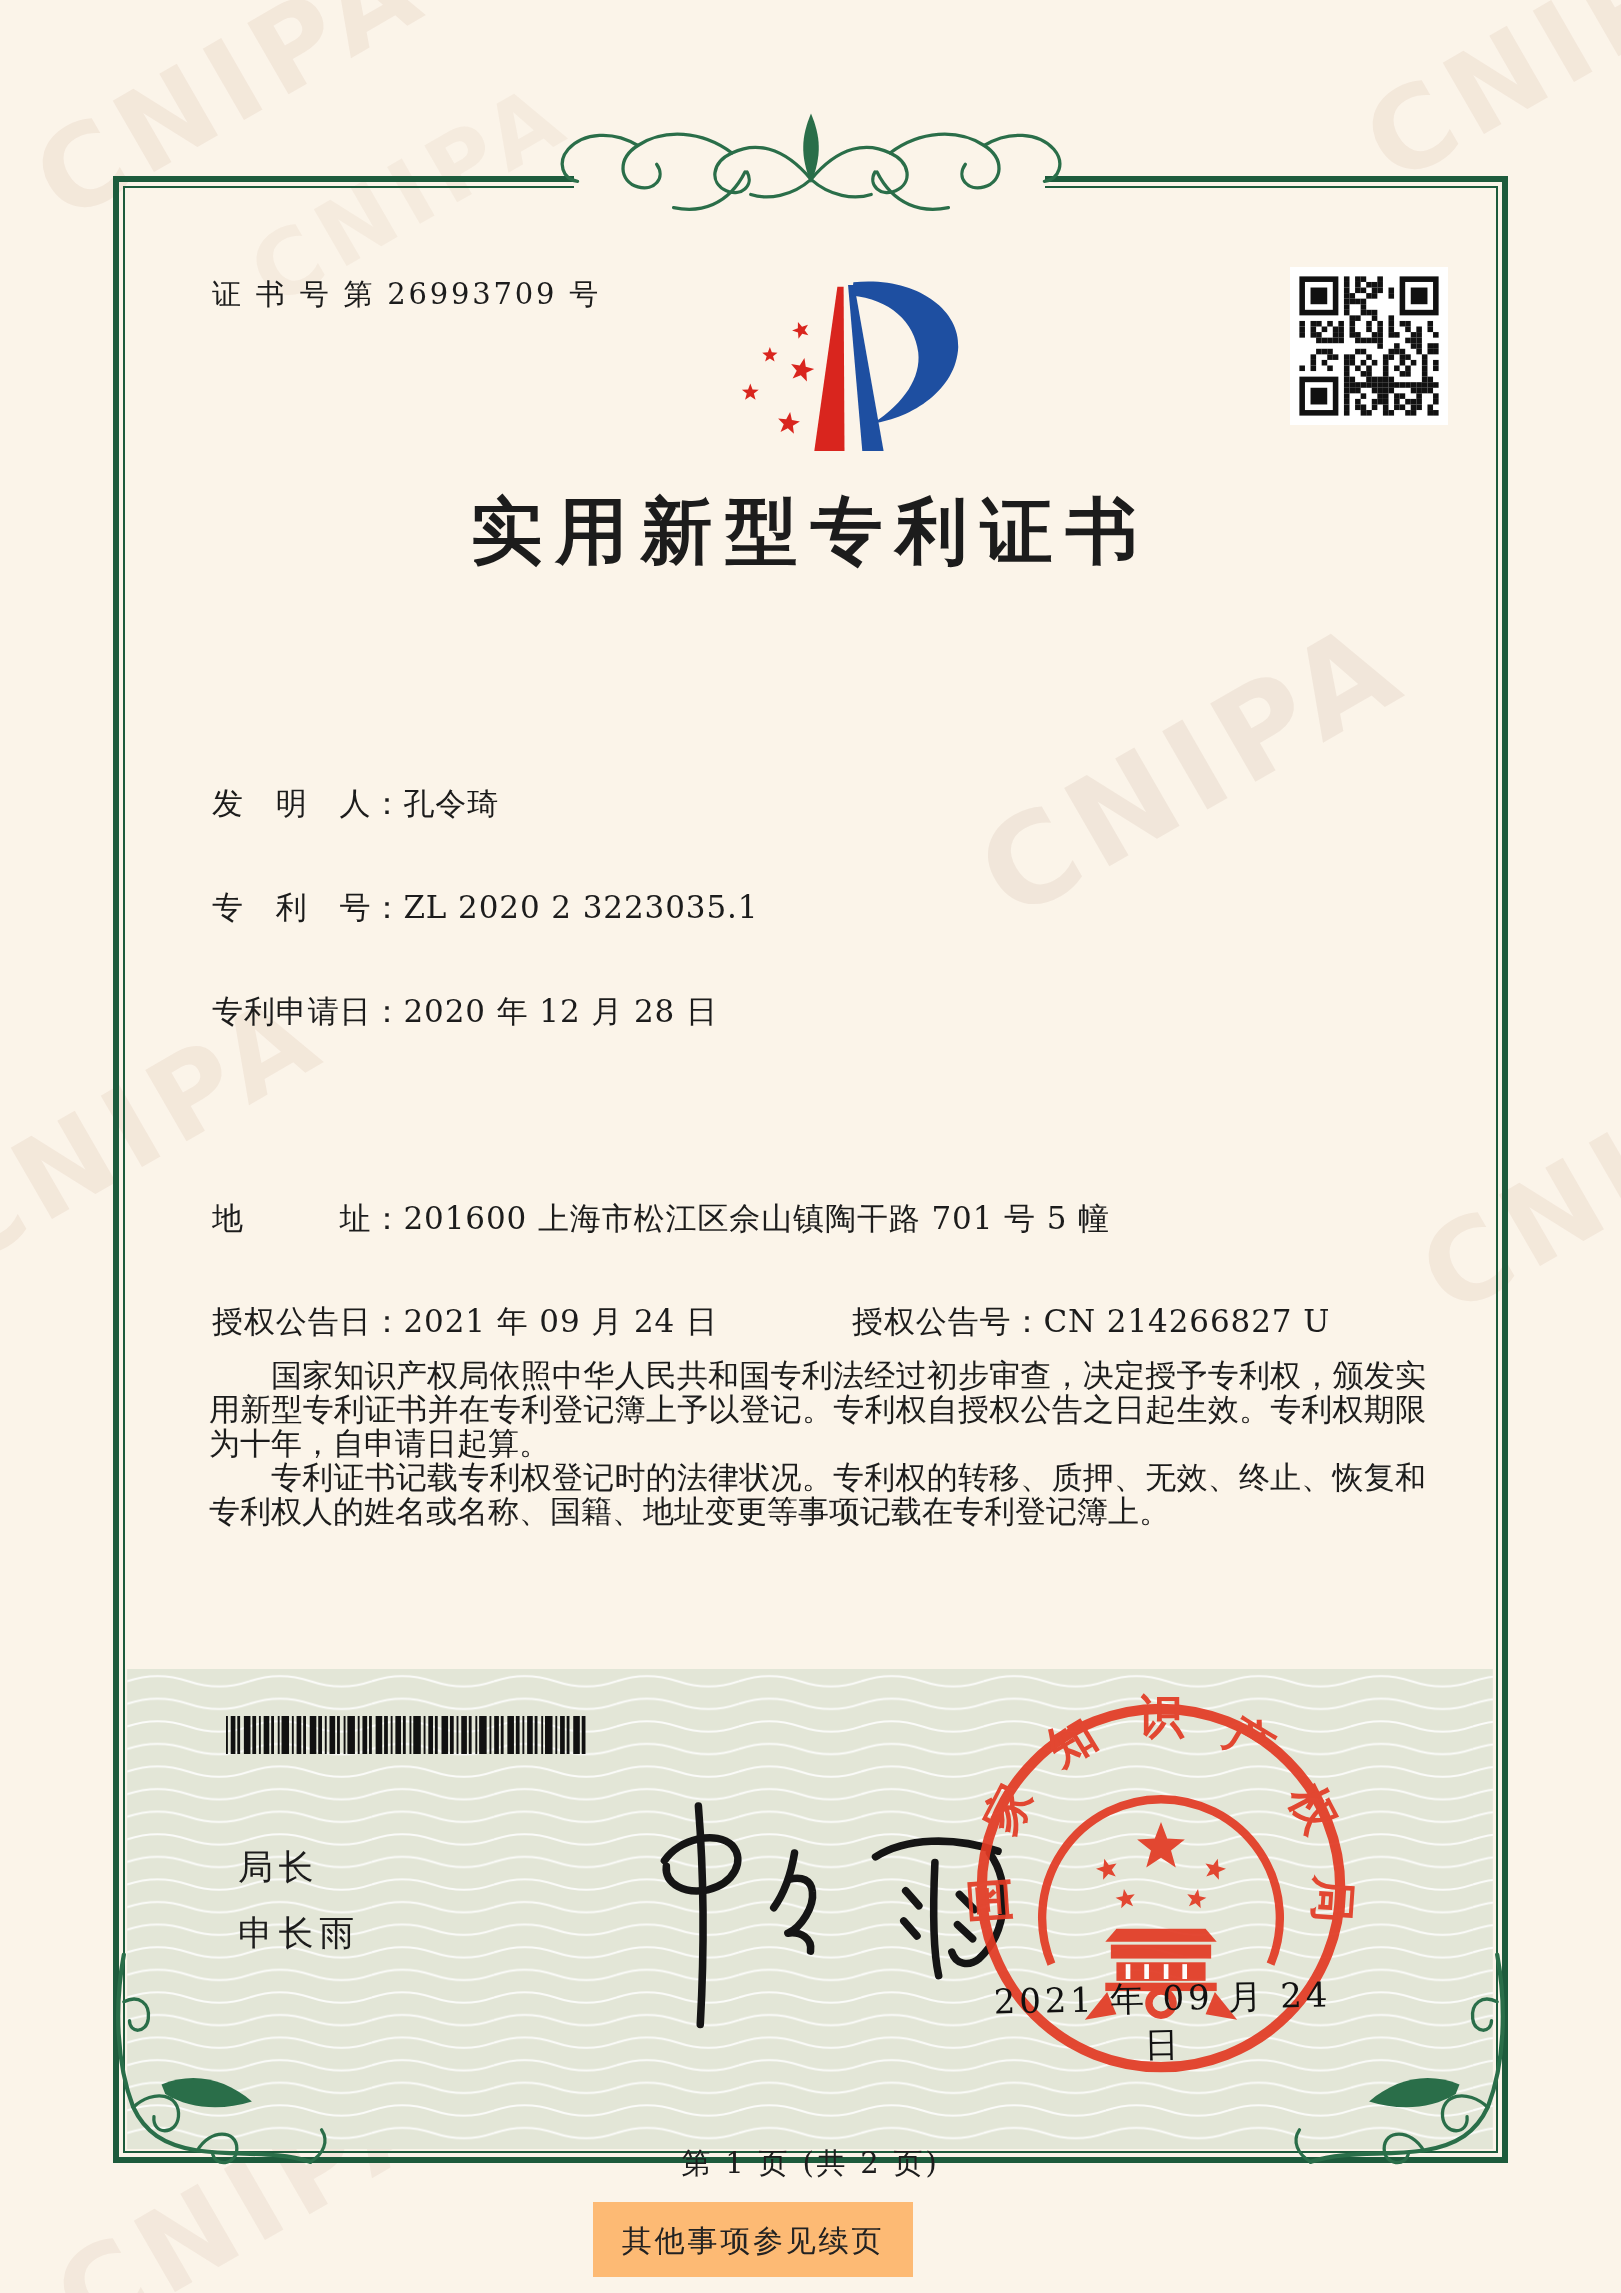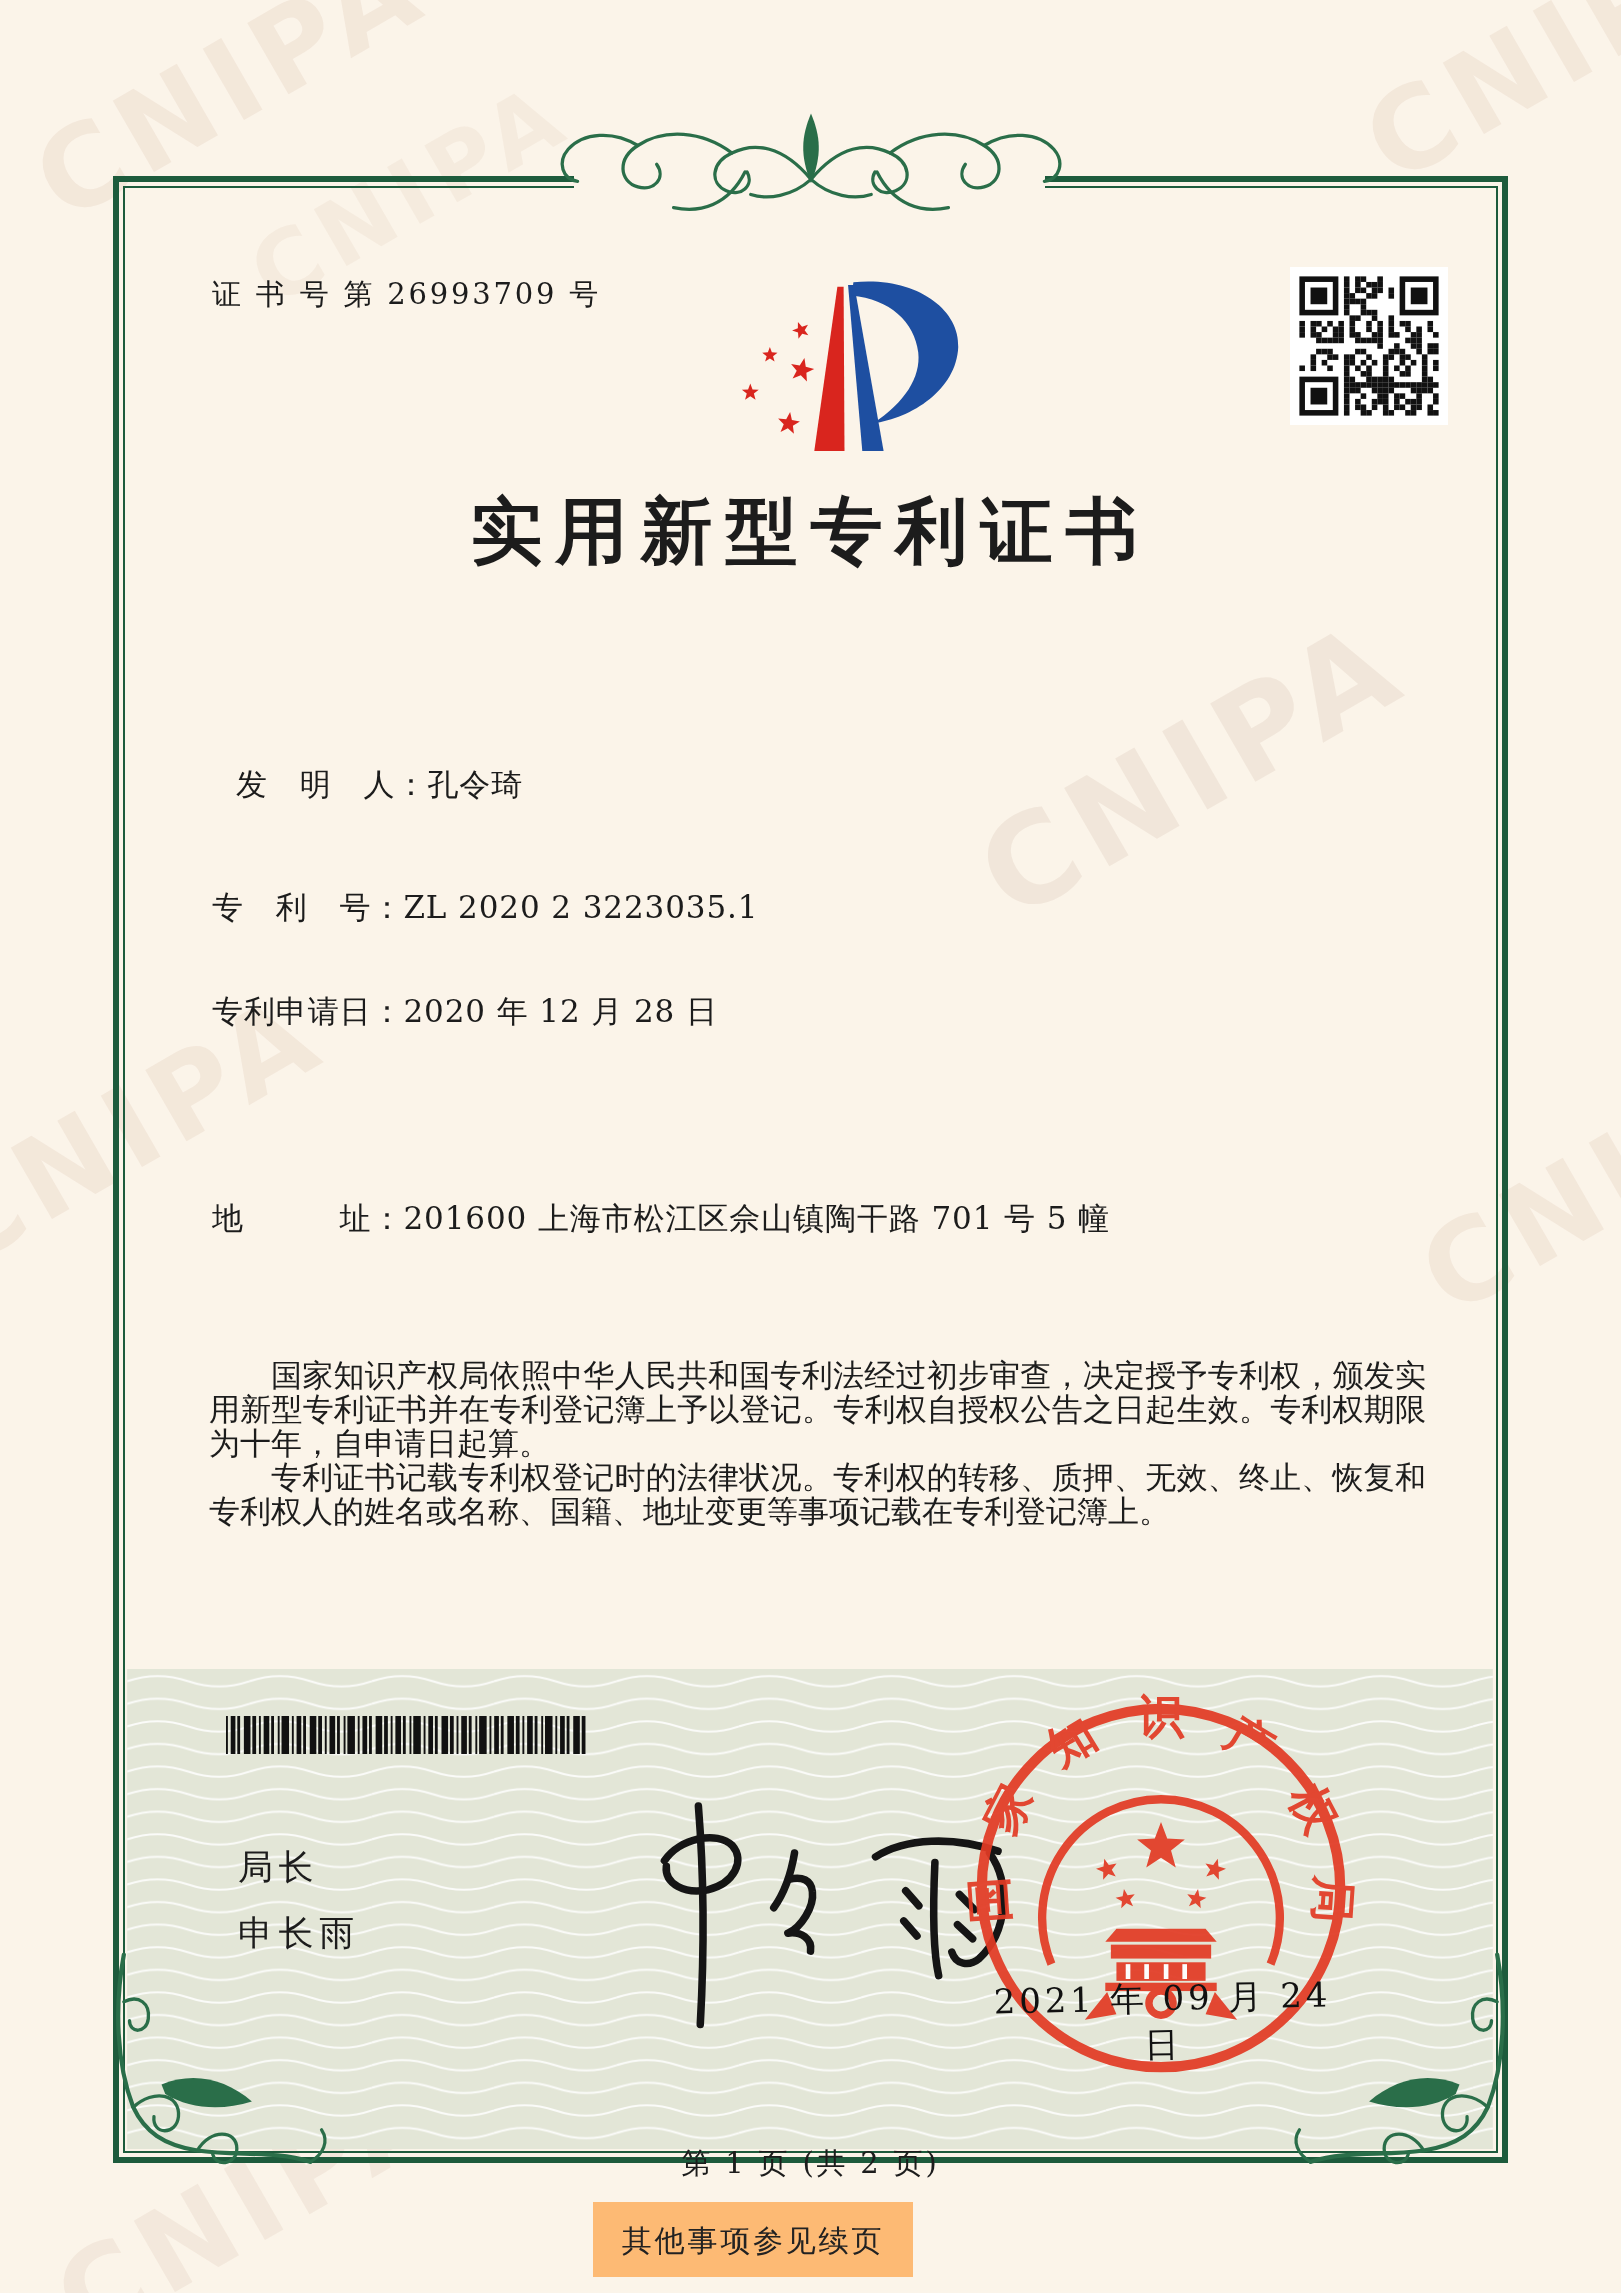--- a/index.html
+++ b/index.html
@@ -34,21 +34,21 @@
       transform:scaleX(-1);}
   
   .content{position:absolute;inset:0;z-index:6;}
   .cert-number{position:absolute;left:212px;top:275px;font-size:29px;letter-spacing:2.8px;}
   .logo{position:absolute;left:697px;top:252px;width:311px;height:224px;}
   .qr{position:absolute;left:1290px;top:267px;width:158px;height:158px;background:#fff;
       padding:9.4px;box-sizing:border-box;}
   .title{position:absolute;left:0;top:484px;width:1621px;text-align:center;
       font-size:72px;font-weight:700;letter-spacing:13px;}
   .row{position:absolute;left:212px;font-size:31px;white-space:nowrap;letter-spacing:0.9px;}
-  .row-0{top:680px;} .row-1{top:764px;margin-left:24px;} .row-2{top:887px;}
+  .row-0{top:680px;} .row-1{top:783px;} .row-2{top:887px;}
   .row-3{top:991px;} .row-4{top:1094px;} .row-5{top:1198px;}
   .row-grant{top:1301px;}
   .grant-no{position:absolute;left:640px;top:0;}
   .paras{position:absolute;left:209px;top:1358px;width:1217px;font-size:31px;
       line-height:34px;text-align:justify;}
   .paras p{margin:0;text-indent:2em;}
   .barcode{position:absolute;left:226px;top:1716px;width:367px;height:38px;}
   .sig-title{position:absolute;left:238px;top:1844px;font-size:35px;letter-spacing:5.6px;
       font-family:"DejaVu Sans","Liberation Sans",sans-serif;}
   .sig-name{position:absolute;left:238px;top:1910px;font-size:35px;letter-spacing:5.6px;
@@ -385,20 +385,26 @@
     </div>
     <div class="row row-2">
       <span class="lbl">专　利　号：</span><span class="val">ZL 2020 2 3223035.1</span>
     </div>
     <div class="row row-3">
       <span class="lbl">专利申请日：</span><span class="val">2020 年 12 月 28 日</span>
     </div>
     <div class="row row-5">
       <span class="lbl">地　　　址：</span><span class="val">201600 上海市松江区佘山镇陶干路 701 号 5 幢</span>
     </div>
+    <div class="row row-grant">
+      <span class="lbl">授权公告日：</span><span class="val">2021 年 09 月 24 日</span>
+      <span class="grant-no">
+        <span>授权公告号：</span><span>CN 214266827 U</span>
+      </span>
+    </div>
 
     <div class="paras">
       <p>国家知识产权局依照中华人民共和国专利法经过初步审查，决定授予专利权，颁发实用新型专利证书并在专利登记簿上予以登记。专利权自授权公告之日起生效。专利权期限为十年，自申请日起算。</p>
       <p>专利证书记载专利权登记时的法律状况。专利权的转移、质押、无效、终止、恢复和专利权人的姓名或名称、国籍、地址变更等事项记载在专利登记簿上。</p>
     </div>
 
     <svg class="barcode" viewBox="0 0 390 40" preserveAspectRatio="none">
       <g id="barcode-bars">
           <rect x="0" y="0" width="2" height="40" fill="#111"></rect>
           <rect x="5" y="0" width="5" height="40" fill="#111"></rect>

